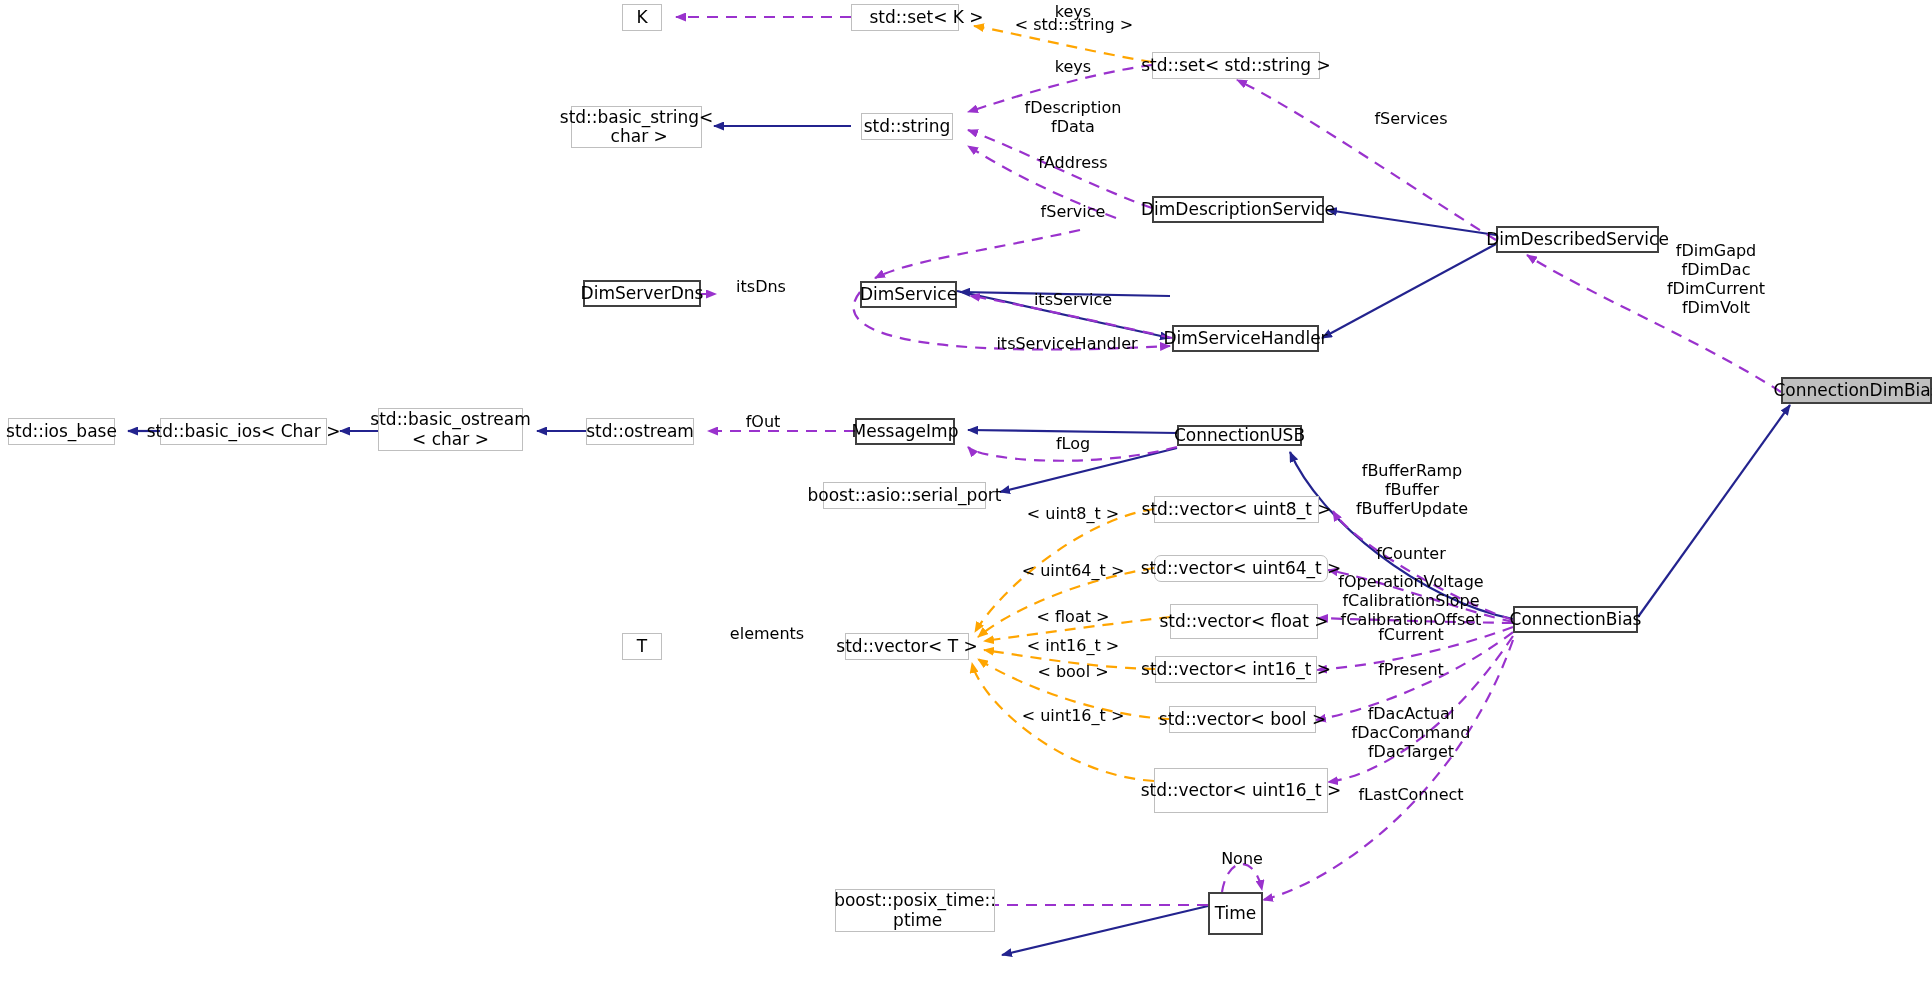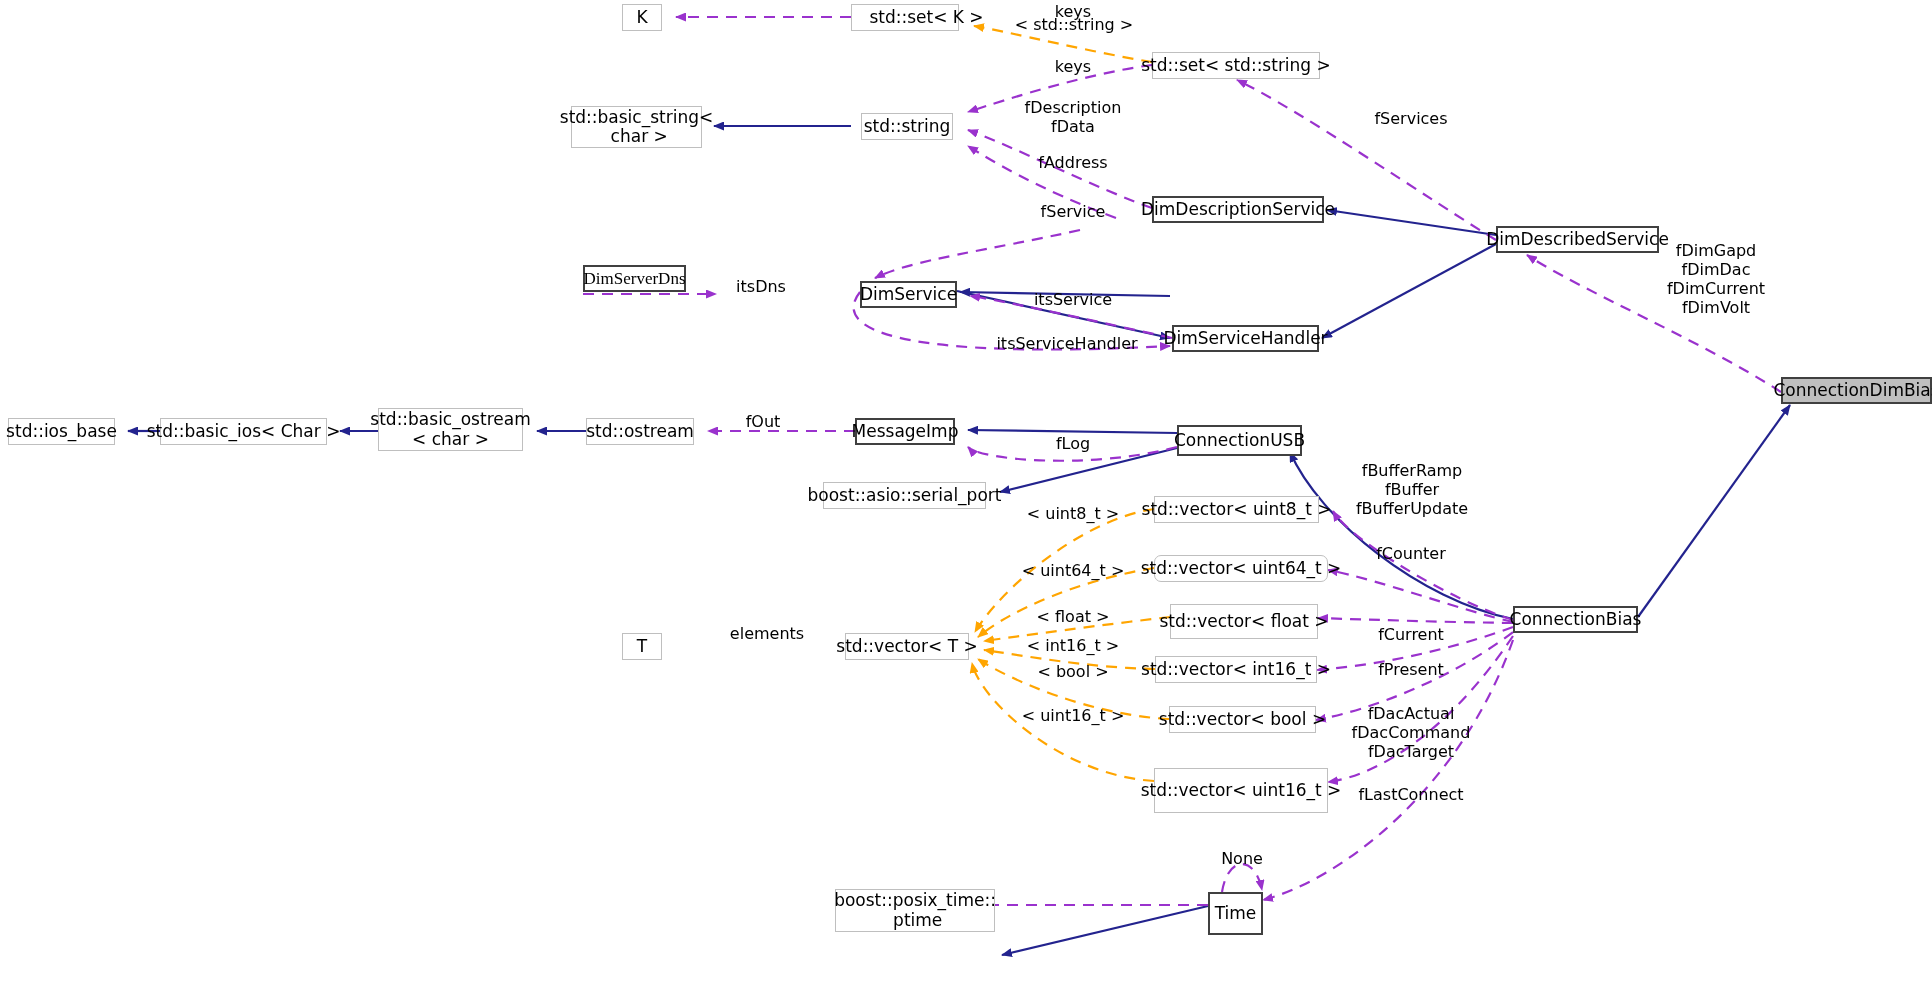--- a/index.html
+++ b/index.html
@@ -128,31 +128,31 @@
   </svg>
 
   <div class="node thin" style="left:622px; top:4px;    width:40px;  height:27px;">K</div>
   <div class="node thin" style="left:851px; top:4px;    width:108px; height:27px;padding-left:43px;">std::set&lt; K &gt;</div>
   <div class="node thin" style="left:1152px; top:52px;  width:168px; height:27px;">std::set&lt; std::string &gt;</div>
   <div class="node thin" style="left:571px; top:106px;  width:131px; height:42px;">std::basic_string&lt;
  char &gt;</div>
   <div class="node thin" style="left:861px; top:113px;  width:92px;  height:27px;">std::string</div>
   <div class="node thick" style="left:1152px; top:196px; width:172px; height:27px;">DimDescriptionService</div>
   <div class="node thick" style="left:1496px; top:226px; width:163px; height:27px;">DimDescribedService</div>
-  <div class="node thick" style="left:583px; top:265px;  width:103px; height:27px;font-family:Liberation Serif, serif;">DimServerDns</div>
+  <div class="node thick" style="left:583px; top:280px;  width:118px; height:27px;">DimServerDns</div>
   <div class="node thick" style="left:860px; top:281px;  width:97px;  height:27px;">DimService</div>
   <div class="node thick" style="left:1172px; top:325px; width:147px; height:27px;">DimServiceHandler</div>
   <div class="node current" style="left:1781px; top:377px; width:151px; height:27px;">ConnectionDimBias</div>
   <div class="node thin" style="left:8px;   top:418px;  width:107px; height:27px;">std::ios_base</div>
   <div class="node thin" style="left:160px; top:418px;  width:167px; height:27px;">std::basic_ios&lt; Char &gt;</div>
   <div class="node thin" style="left:378px; top:408px;  width:145px; height:43px;">std::basic_ostream
 &lt; char &gt;</div>
   <div class="node thin" style="left:586px; top:418px;  width:108px; height:27px;">std::ostream</div>
   <div class="node thick" style="left:855px; top:418px;  width:100px; height:27px;">MessageImp</div>
-  <div class="node thick" style="left:1177px; top:425px; width:125px; height:31px;">ConnectionUSB</div>
+  <div class="node thick" style="left:1177px; top:425px; width:125px; height:21px;">ConnectionUSB</div>
   <div class="node thin" style="left:823px; top:482px;  width:163px; height:27px;">boost::asio::serial_port</div>
   <div class="node thin" style="left:1154px; top:496px; width:165px; height:27px;">std::vector&lt; uint8_t &gt;</div>
   <div class="node thin" style="left:1154px; top:555px; width:174px; height:27px;border-radius:7px;">std::vector&lt; uint64_t &gt;</div>
   <div class="node thin" style="left:1170px; top:604px; width:148px; height:35px;">std::vector&lt; float &gt;</div>
   <div class="node thin" style="left:622px; top:633px;  width:40px;  height:27px;">T</div>
   <div class="node thin" style="left:845px; top:633px;  width:124px; height:27px;">std::vector&lt; T &gt;</div>
   <div class="node thin" style="left:1155px; top:656px; width:162px; height:27px;">std::vector&lt; int16_t &gt;</div>
   <div class="node thin" style="left:1169px; top:706px; width:147px; height:27px;">std::vector&lt; bool &gt;</div>
   <div class="node thick" style="left:1513px; top:606px; width:125px; height:27px;">ConnectionBias</div>
   <div class="node thin" style="left:1154px; top:768px; width:174px; height:45px;">std::vector&lt; uint16_t &gt;</div>
@@ -177,20 +177,23 @@
   <div class="edge-label" style="left:1073px; top:300px;">itsService</div>
   <div class="edge-label" style="left:1067px; top:344px;">itsServiceHandler</div>
   <div class="edge-label" style="left:763px;  top:422px;">fOut</div>
   <div class="edge-label" style="left:1073px; top:444px;">fLog</div>
   <div class="edge-label" style="left:1412px; top:490px;">fBufferRamp
 fBuffer
 fBufferUpdate</div>
   <div class="edge-label" style="left:1073px; top:514px;">&lt; uint8_t &gt;</div>
   <div class="edge-label" style="left:1411px; top:554px;">fCounter</div>
   <div class="edge-label" style="left:1073px; top:571px;">&lt; uint64_t &gt;</div>
+  <div class="edge-label" style="left:1411px; top:601px;">fOperationVoltage
+fCalibrationSlope
+fCalibrationOffset</div>
   <div class="edge-label" style="left:1073px; top:617px;">&lt; float &gt;</div>
   <div class="edge-label" style="left:767px;  top:634px;">elements</div>
   <div class="edge-label" style="left:1411px; top:635px;">fCurrent</div>
   <div class="edge-label" style="left:1073px; top:646px;">&lt; int16_t &gt;</div>
   <div class="edge-label" style="left:1073px; top:672px;">&lt; bool &gt;</div>
   <div class="edge-label" style="left:1411px; top:670px;">fPresent</div>
   <div class="edge-label" style="left:1073px; top:716px;">&lt; uint16_t &gt;</div>
   <div class="edge-label" style="left:1411px; top:733px;">fDacActual
 fDacCommand
 fDacTarget</div>

